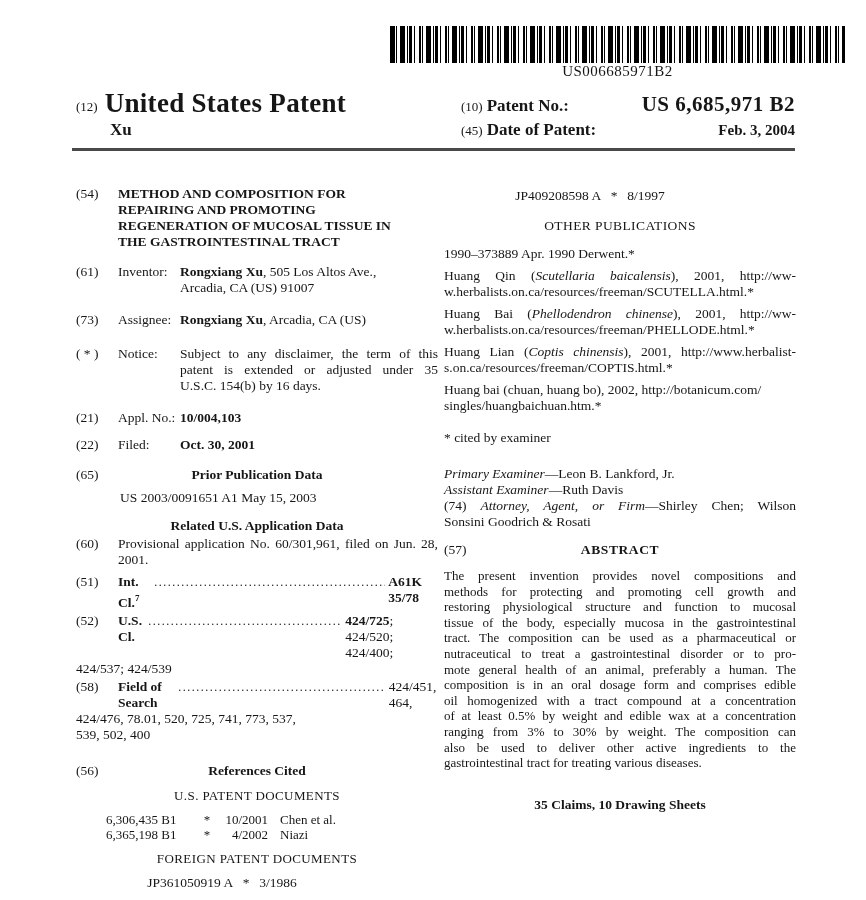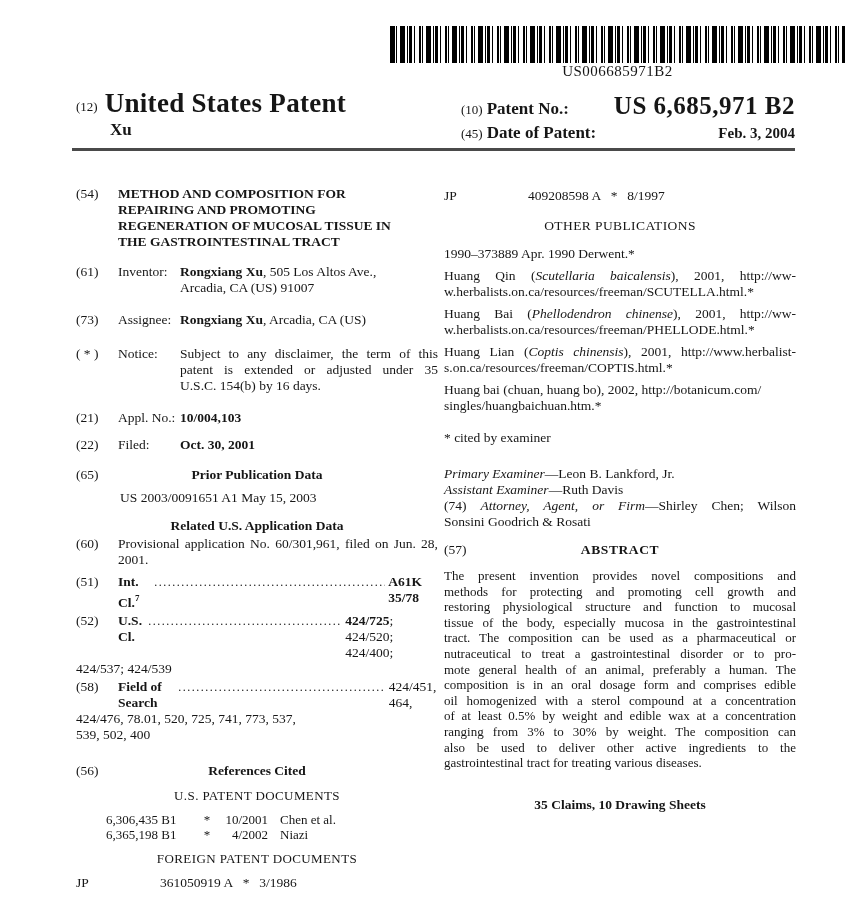--- a/index.html
+++ b/index.html
@@ -34,21 +34,21 @@
   .brand-top { display:flex; align-items:center; }
   .kind { font-size:13px; margin-right:7px; margin-top:7px; }
   .brand-title { font-size:27px; font-weight:bold; letter-spacing:.3px; }
   .brand-surname { font-size:17px; font-weight:bold; margin-left:34px; margin-top:1px; }
 
   .idblock { position:absolute; left:461px; top:92px; width:334px; }
   .idrow { display:flex; justify-content:space-between; align-items:baseline;text-align:right; }
   .idrow + .idrow { margin-top:3px; }
   .idprefix { font-size:13px; }
   .idlabel { font-size:17px; font-weight:bold; }
-  .idval1 { font-size:25px; font-weight:bold; letter-spacing:.5px;margin-left:34px; }
+  .idval1 { font-size:21px; font-weight:bold; letter-spacing:.5px;margin-left:34px; }
   .idval2 { font-size:15px; font-weight:bold; }
 
   .headrule { position:absolute; left:72px; top:148px; width:723px; height:3px; background:#4a4a4a; }
 
   
   .leftcol  { position:absolute; left:76px;  top:186px; width:362px; font-size:13.5px; line-height:16px; }
   .rightcol { position:absolute; left:444px; top:186px; width:352px; font-size:13.5px; line-height:16px; }
 
   .row { display:flex; align-items:flex-start; }
   .tag { flex:0 0 42px; }
@@ -62,21 +62,21 @@
 
   .dots { flex:1 1 auto; min-width:0; overflow:hidden; white-space:nowrap;
           letter-spacing:1.5px; font-size:12px; margin:0 3px; }
 
   .docs-head { font-size:13px; letter-spacing:.4px; }
   .pdrow { padding-left:30px; font-size:13px; line-height:15px; }
   .pdn { display:inline-block; width:92px; }
   .pds { display:inline-block; width:18px; text-align:center; }
   .pdd { display:inline-block; width:52px; text-align:right; }
   .pdm { margin-left:12px; }
-  .fc  { display:inline-block; width:84px; }
+  .fc  { display:inline-block; width:84px;text-align:right; }
   .fds { display:inline-block; width:26px; text-align:center; }
 
   .pub { margin-top:6px; }
   .abstract-lines { margin-top:10px; font-size:13px; line-height:15.6px; }
   .claims { margin-top:26px; text-align:center; font-weight:bold; font-size:13.5px; }
 
   .mt6{margin-top:6px;} .mt8{margin-top:8px;}
   .mt12{margin-top:12px;} .mt14{margin-top:14px;} .mt16{margin-top:16px;}
   .mt18{margin-top:18px;} .mt20{margin-top:20px;}
   .mt2{margin-top:2px;} .mt7{margin-top:7px;} .mt9{margin-top:9px;} .mt11{margin-top:11px;}
@@ -265,21 +265,21 @@
 
   <div class="abstract-lines">
     <div class="jl">The present invention provides novel compositions and</div>
     <div class="jl">methods for protecting and promoting cell growth and</div>
     <div class="jl">restoring physiological structure and function to mucosal</div>
     <div class="jl">tissue of the body, especially mucosa in the gastrointestinal</div>
     <div class="jl">tract. The composition can be used as a pharmaceutical or</div>
     <div class="jl">nutraceutical to treat a gastrointestinal disorder or to pro-</div>
     <div class="jl">mote general health of an animal, preferably a human. The</div>
     <div class="jl">composition is in an oral dosage form and comprises edible</div>
-    <div class="jl">oil homogenized with a sterol compound at a concentration</div>
+    <div class="jl">oil homogenized with a tract compound at a concentration</div>
     <div class="jl">of at least 0.5% by weight and edible wax at a concentration</div>
     <div class="jl">ranging from 3% to 30% by weight. The composition can</div>
     <div class="jl">also be used to deliver other active ingredients to the</div>
     <div>gastrointestinal tract for treating various diseases.</div>
   </div>
 
   <div class="claims">35 Claims, 10 Drawing Sheets</div>
 
 </div>
 

